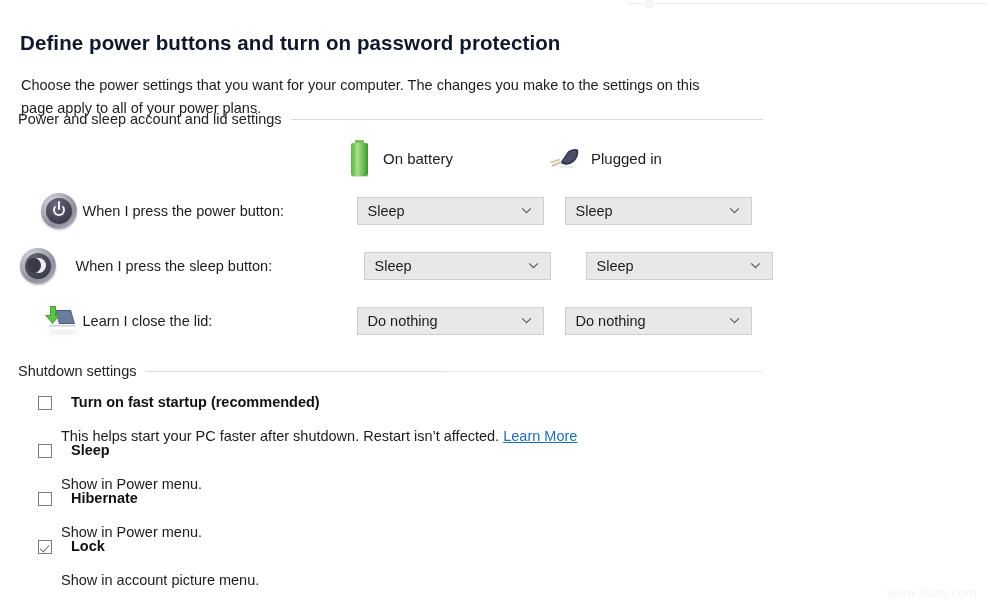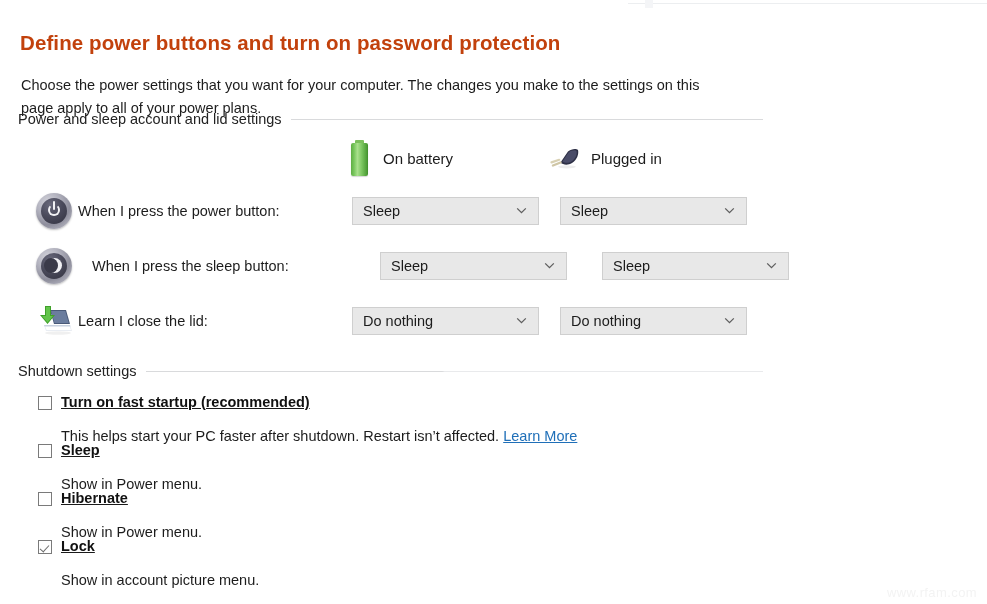--- a/index.html
+++ b/index.html
@@ -36,21 +36,21 @@
     background: #f4f5f7;
   }
 
   
   .page-title {
     position: absolute;
     left: 20px;
     top: 16px;
     font-size: 20.5px;
     line-height: 26px;
-    color: #c2410c;
+    color: #0f172a;
     letter-spacing: .1px;
     white-space: nowrap;
   }
   .page-desc {
     position: absolute;
     left: 21px;
     top: 50px;
     width: 700px;
     font-size: 14.5px;
     line-height: 23px;
@@ -133,20 +133,21 @@
   .icon-plug svg { display: block; }
 
   
   .row {
     position: absolute;
     left: 36px;
     width: 720px;
     height: 40px;
     display: flex;
     align-items: center;
+    justify-content: center;
   }
   #row-power { top: 191px; }
   #row-sleep { top: 246px; gap: 14px; }
   #row-lid   { top: 301px; }
 
   .row-icon {
     width: 42px;
     height: 40px;
     flex: 0 0 42px;
     display: flex;
@@ -256,23 +257,22 @@
     width: 700px;
   }
   #chk-fast   { top: 393px; }
   #chk-sleep  { top: 441px; }
   #chk-hib    { top: 489px; }
   #chk-lock   { top: 537px; }
 
   .check-head {
     display: flex;
     align-items: flex-start;
-    gap: 9px;
+    gap: 19px;
     height: 19px;
-    text-decoration: underline;
   }
   .checkbox {
     box-sizing: border-box;
     width: 14px;
     height: 14px;
     flex: 0 0 14px;
     margin-top: 3px;
     border: 1px solid #7a7a7a;
     background: #ffffff;
     position: relative;

